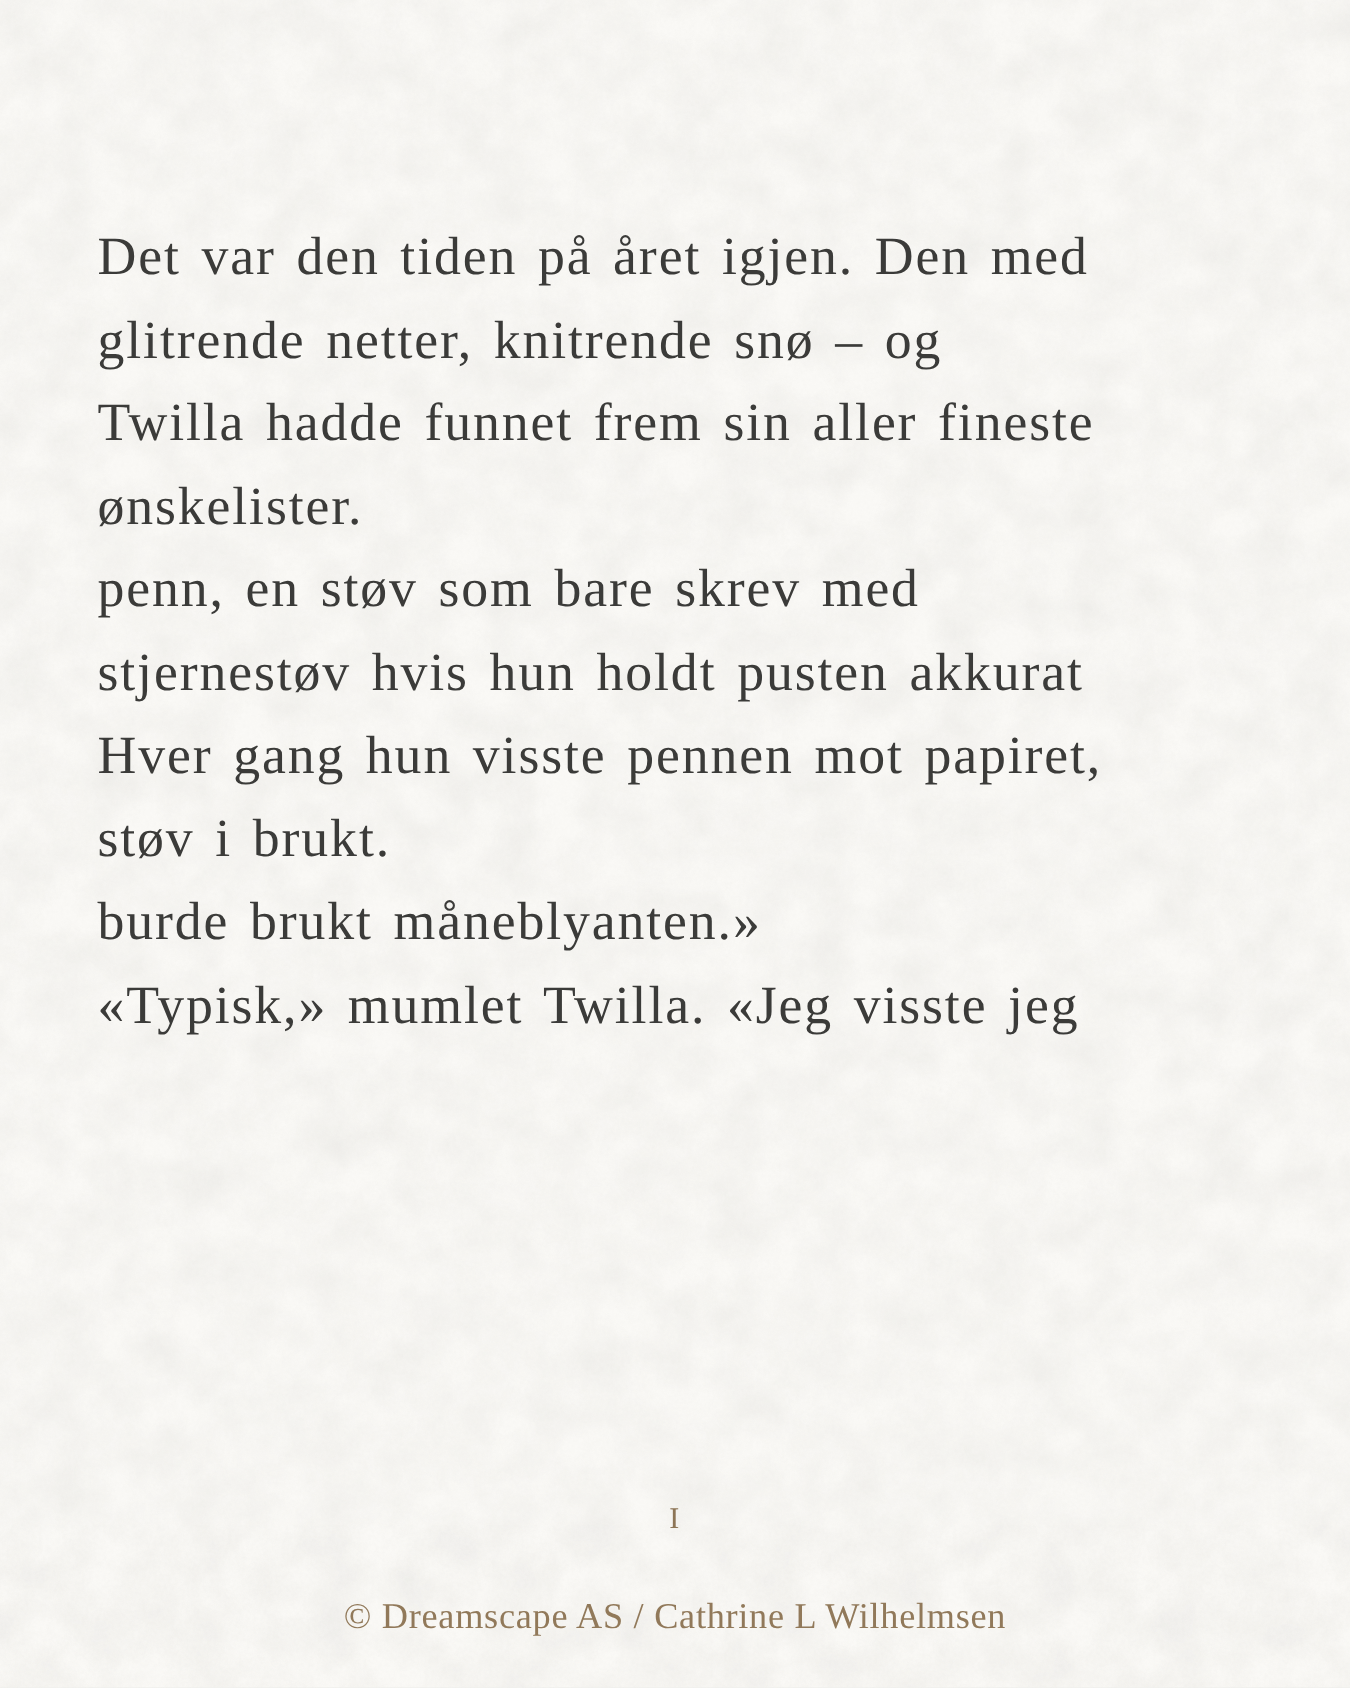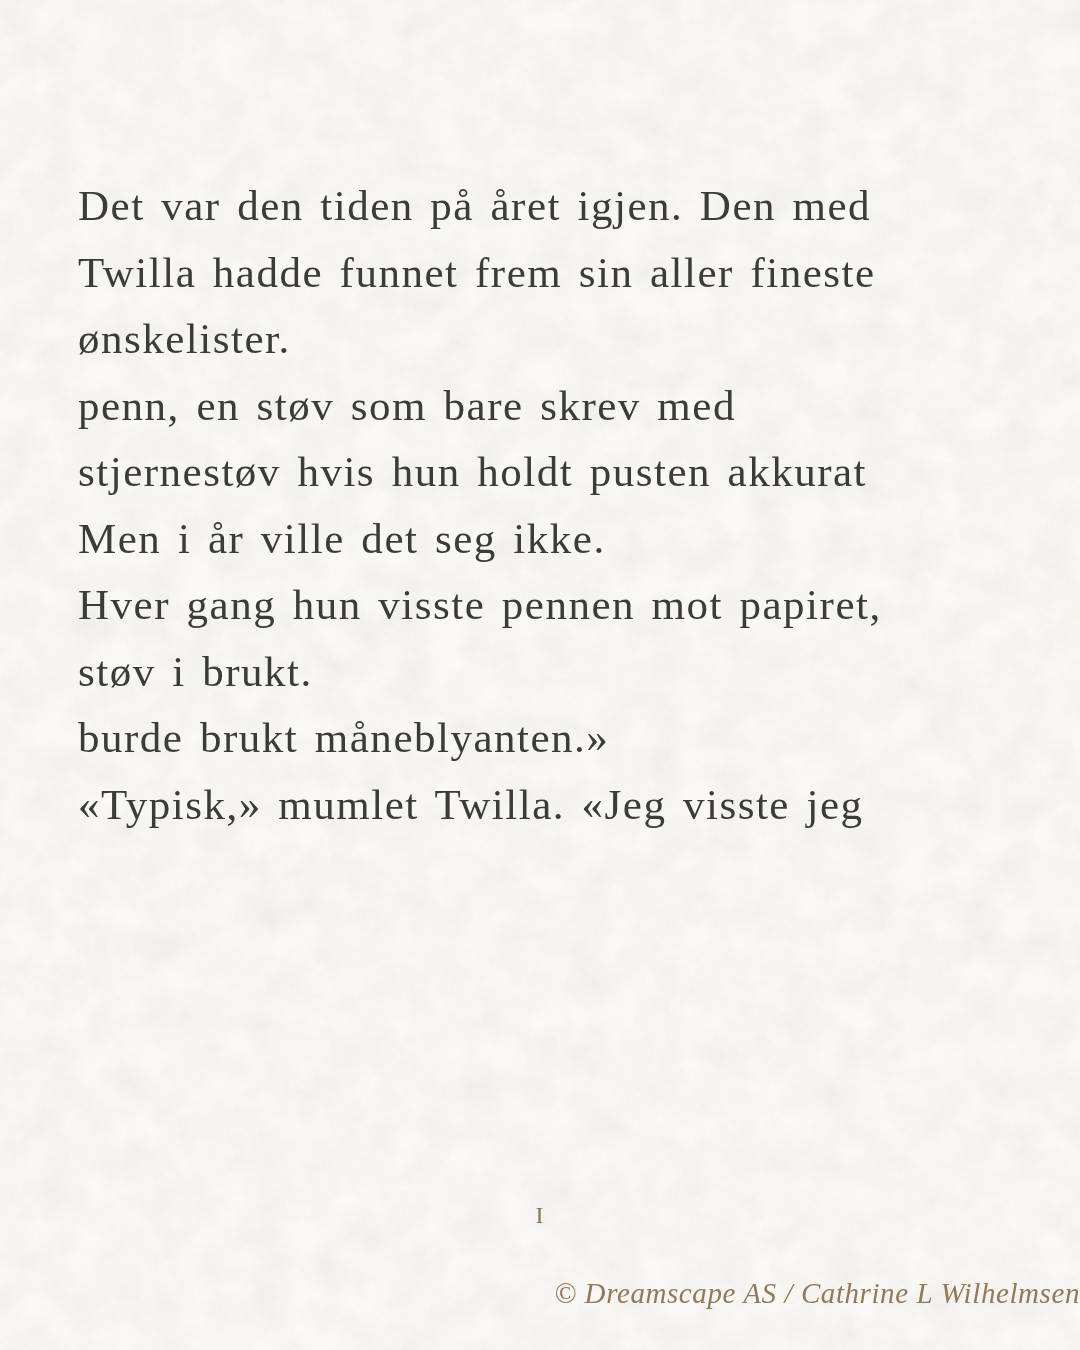--- a/index.html
+++ b/index.html
@@ -46,26 +46,25 @@
     color: #8d7556;
     font-size: 24px;
     letter-spacing: 0.05em;
     line-height: 1;
   }
   .copyright {
     position: absolute;
     left: 0;
     right: 0;
     top: 1276px;
-    text-align: right;
+    text-align: center;
     color: #91795a;
     font-size: 29px;
     letter-spacing: 0.02em;
     line-height: 1.2;
-    font-style: italic;
   }
 </style>
 </head>
 <body>
 
 <div class="page">
 
   <svg class="texture" xmlns="http://www.w3.org/2000/svg" width="1080" height="1350" viewBox="0 0 1080 1350" preserveAspectRatio="none" aria-hidden="true">
     <defs>
       <filter id="paperBlotch" x="0" y="0" width="100%" height="100%">
@@ -77,25 +76,25 @@
         <feColorMatrix type="matrix" values="0 0 0 0 0.55  0 0 0 0 0.54  0 0 0 0 0.50  0.22 0 0 0 -0.06"></feColorMatrix>
       </filter>
     </defs>
     <rect width="100%" height="100%" fill="#faf9f6"></rect>
     <rect width="100%" height="100%" filter="url(#paperBlotch)" opacity="0.45"></rect>
     <rect width="100%" height="100%" filter="url(#paperGrain)" opacity="0.30"></rect>
   </svg>
 
   <div class="story" id="story-lines">
       <div class="story-line">Det var den tiden på året igjen. Den med</div>
+      <div class="story-line">glitrende netter, knitrende snø – og</div>
       <div class="story-line">Twilla hadde funnet frem sin aller fineste</div>
       <div class="story-line">ønskelister.</div>
       <div class="story-line">penn, en støv som bare skrev med</div>
       <div class="story-line">stjernestøv hvis hun holdt pusten akkurat</div>
-      <div class="story-line">Men i år ville det seg ikke.</div>
       <div class="story-line">Hver gang hun visste pennen mot papiret,</div>
       <div class="story-line">støv i brukt.</div>
       <div class="story-line">burde brukt måneblyanten.»</div>
       <div class="story-line">«Typisk,» mumlet Twilla. «Jeg visste jeg</div>
     </div>
 
   <div class="page-number">I</div>
 
   <div class="copyright">© Dreamscape AS / Cathrine L Wilhelmsen</div>
 

